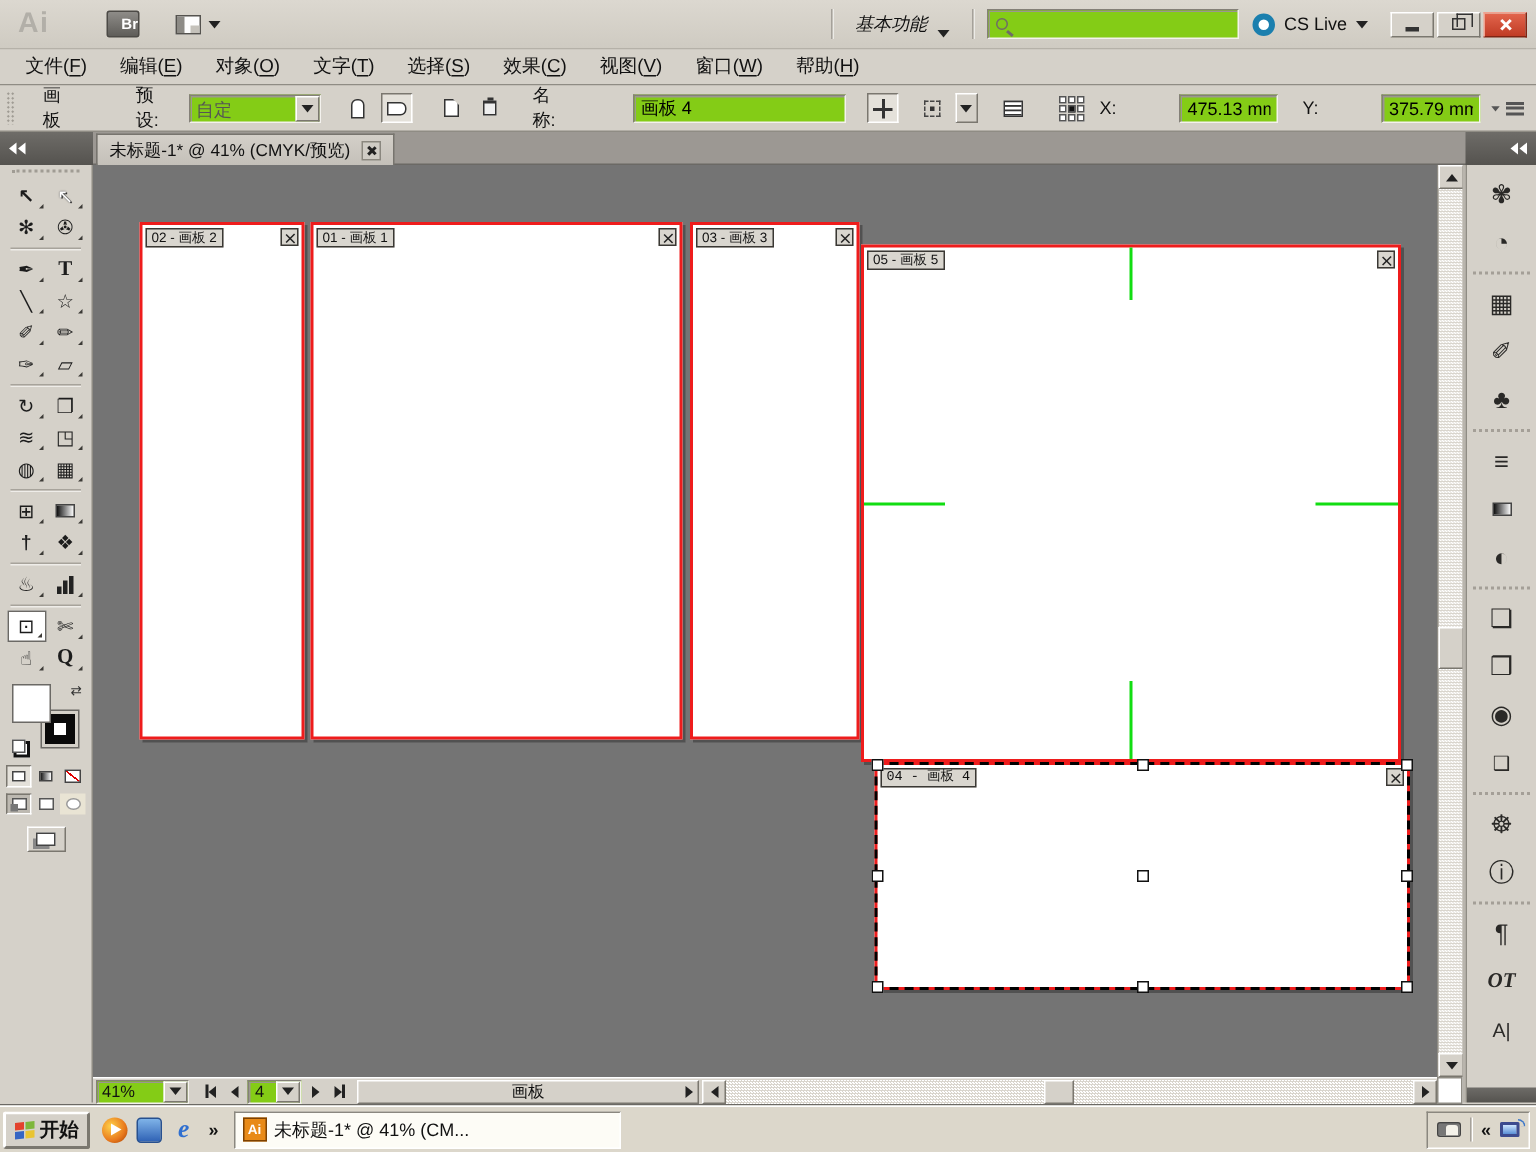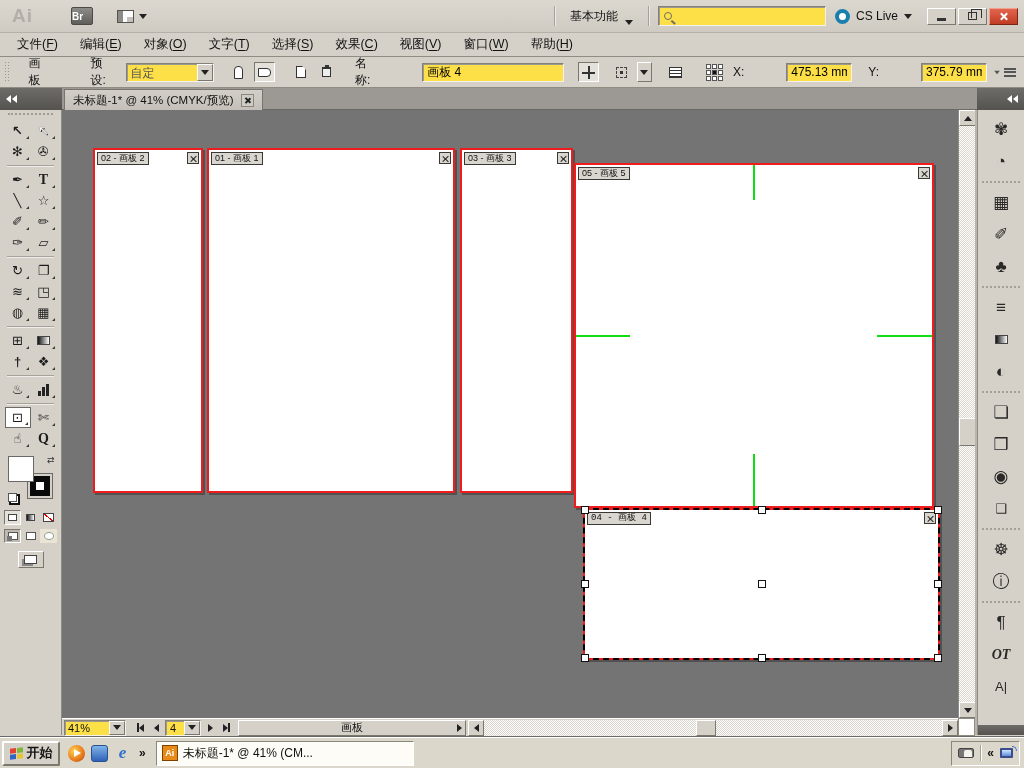--- a/index.html
+++ b/index.html
@@ -3,21 +3,21 @@
 <meta charset="utf-8">
 <style>
   * { margin:0; padding:0; box-sizing:border-box; }
   html,body { width:1024px; height:768px; overflow:hidden; }
   body { font-family:"Liberation Sans","DejaVu Sans",sans-serif; font-size:12px; color:#111;
          background:#d5d1c9; position:relative; }
 
   
   .raised { background:#d5d1c9; border:1px solid; border-color:#fff #7a776f #7a776f #fff; }
   .sunken { background:#d5d1c9; border:1px solid; border-color:#7a776f #fff #fff #7a776f; }
-  .field  { background:#fde047; border:1px solid; border-color:#848078 #f4f2ee #f4f2ee #848078;
+  .field  { background:#84cc16; border:1px solid; border-color:#848078 #f4f2ee #f4f2ee #848078;
             box-shadow:inset 1px 1px 0 #9b988f; }
   .checker { background-image:conic-gradient(#ffffff 90deg,#d9d5cd 90deg 180deg,#ffffff 180deg 270deg,#d9d5cd 270deg);
              background-size:2px 2px; }
 
   
   .tri { display:inline-block; width:0; height:0; }
   .tri.down  { border-left:4px solid transparent; border-right:4px solid transparent; border-top:5px solid #222; }
   .tri.up    { border-left:4px solid transparent; border-right:4px solid transparent; border-bottom:5px solid #222; }
   .tri.left  { border-top:4px solid transparent; border-bottom:4px solid transparent; border-right:5px solid #222; }
   .tri.right { border-top:4px solid transparent; border-bottom:4px solid transparent; border-left:5px solid #222; }
@@ -26,28 +26,28 @@
 
   .x-icon { position:relative; display:inline-block; width:9px; height:9px; }
   .x-icon::before,.x-icon::after { content:""; position:absolute; left:4px; top:0; width:1.6px; height:9px; background:#222; }
   .x-icon::before { transform:rotate(45deg); } .x-icon::after { transform:rotate(-45deg); }
 
   
   #titlebar { position:absolute; left:0; top:0; width:1024px; height:33px; background:linear-gradient(#dcd8d0,#cfcbc2);
               border-bottom:1px solid #b5b1a8; display:flex; align-items:center; }
   #ai-logo { font-size:19px; font-weight:bold; color:#b2afa8; margin-left:12px; letter-spacing:1px; }
   #br-btn { margin-left:38px; width:22px; height:18px; background:linear-gradient(#8e8c88,#5f5d59); color:#fff;
-            font-size:10px; font-weight:bold; text-align:left; line-height:17px; border:1px solid #4c4a46; border-radius:2px; }
+            font-size:10px; font-weight:bold; text-align:right; line-height:17px; border:1px solid #4c4a46; border-radius:2px; }
   #ws-switch { margin-left:24px; display:flex; align-items:center; gap:5px; }
   .panes-icon { width:17px; height:13px; background:#fdfdfd; border:1px solid #55534f; position:relative; }
   .panes-icon::before { content:""; position:absolute; left:0; top:0; width:5px; height:11px; background:#8d8b86; }
   .panes-icon::after  { content:""; position:absolute; right:0; bottom:0; width:6px; height:5px; background:#c4c1ba; }
   #tb-right { margin-left:auto; display:flex; align-items:center; gap:9px; padding-right:6px; }
   .v-sep { width:1px; height:20px; background:#a5a19a; box-shadow:1px 0 0 #ecebe7; }
-  #workspace { display:flex; align-items:flex-end; gap:7px; padding:3px 6px; }
+  #workspace { display:flex; align-items:flex-end; gap:7px; padding:3px 6px;font-style:italic; }
   #searchbox { width:168px; height:20px; display:flex; align-items:center; padding-left:5px; }
   .mag-icon { width:8px; height:8px; border:1.6px solid #6f6c66; border-radius:50%; position:relative; display:inline-block; }
   .mag-icon::after { content:""; position:absolute; left:7px; top:7px; width:5px; height:1.8px; background:#6f6c66; transform:rotate(40deg); transform-origin:0 0; }
   #cslive { display:flex; align-items:center; gap:6px; }
   .cs-ring { width:15px; height:15px; border-radius:50%; border:4px solid var(--csblue); background:#fff; }
   #win-btns { display:flex; gap:2px; margin-left:6px; }
   .win-btn { width:29px; height:17px; display:flex; align-items:center; justify-content:center; }
   .min-glyph { width:9px; height:3px; background:#333; margin-top:7px; }
   .rest-glyph { width:9px; height:8px; border:1px solid #333; position:relative; background:#d5d1c9; }
   .rest-glyph::before { content:""; position:absolute; left:2px; top:-4px; width:9px; height:8px; border:1px solid #333; border-bottom:none; }

